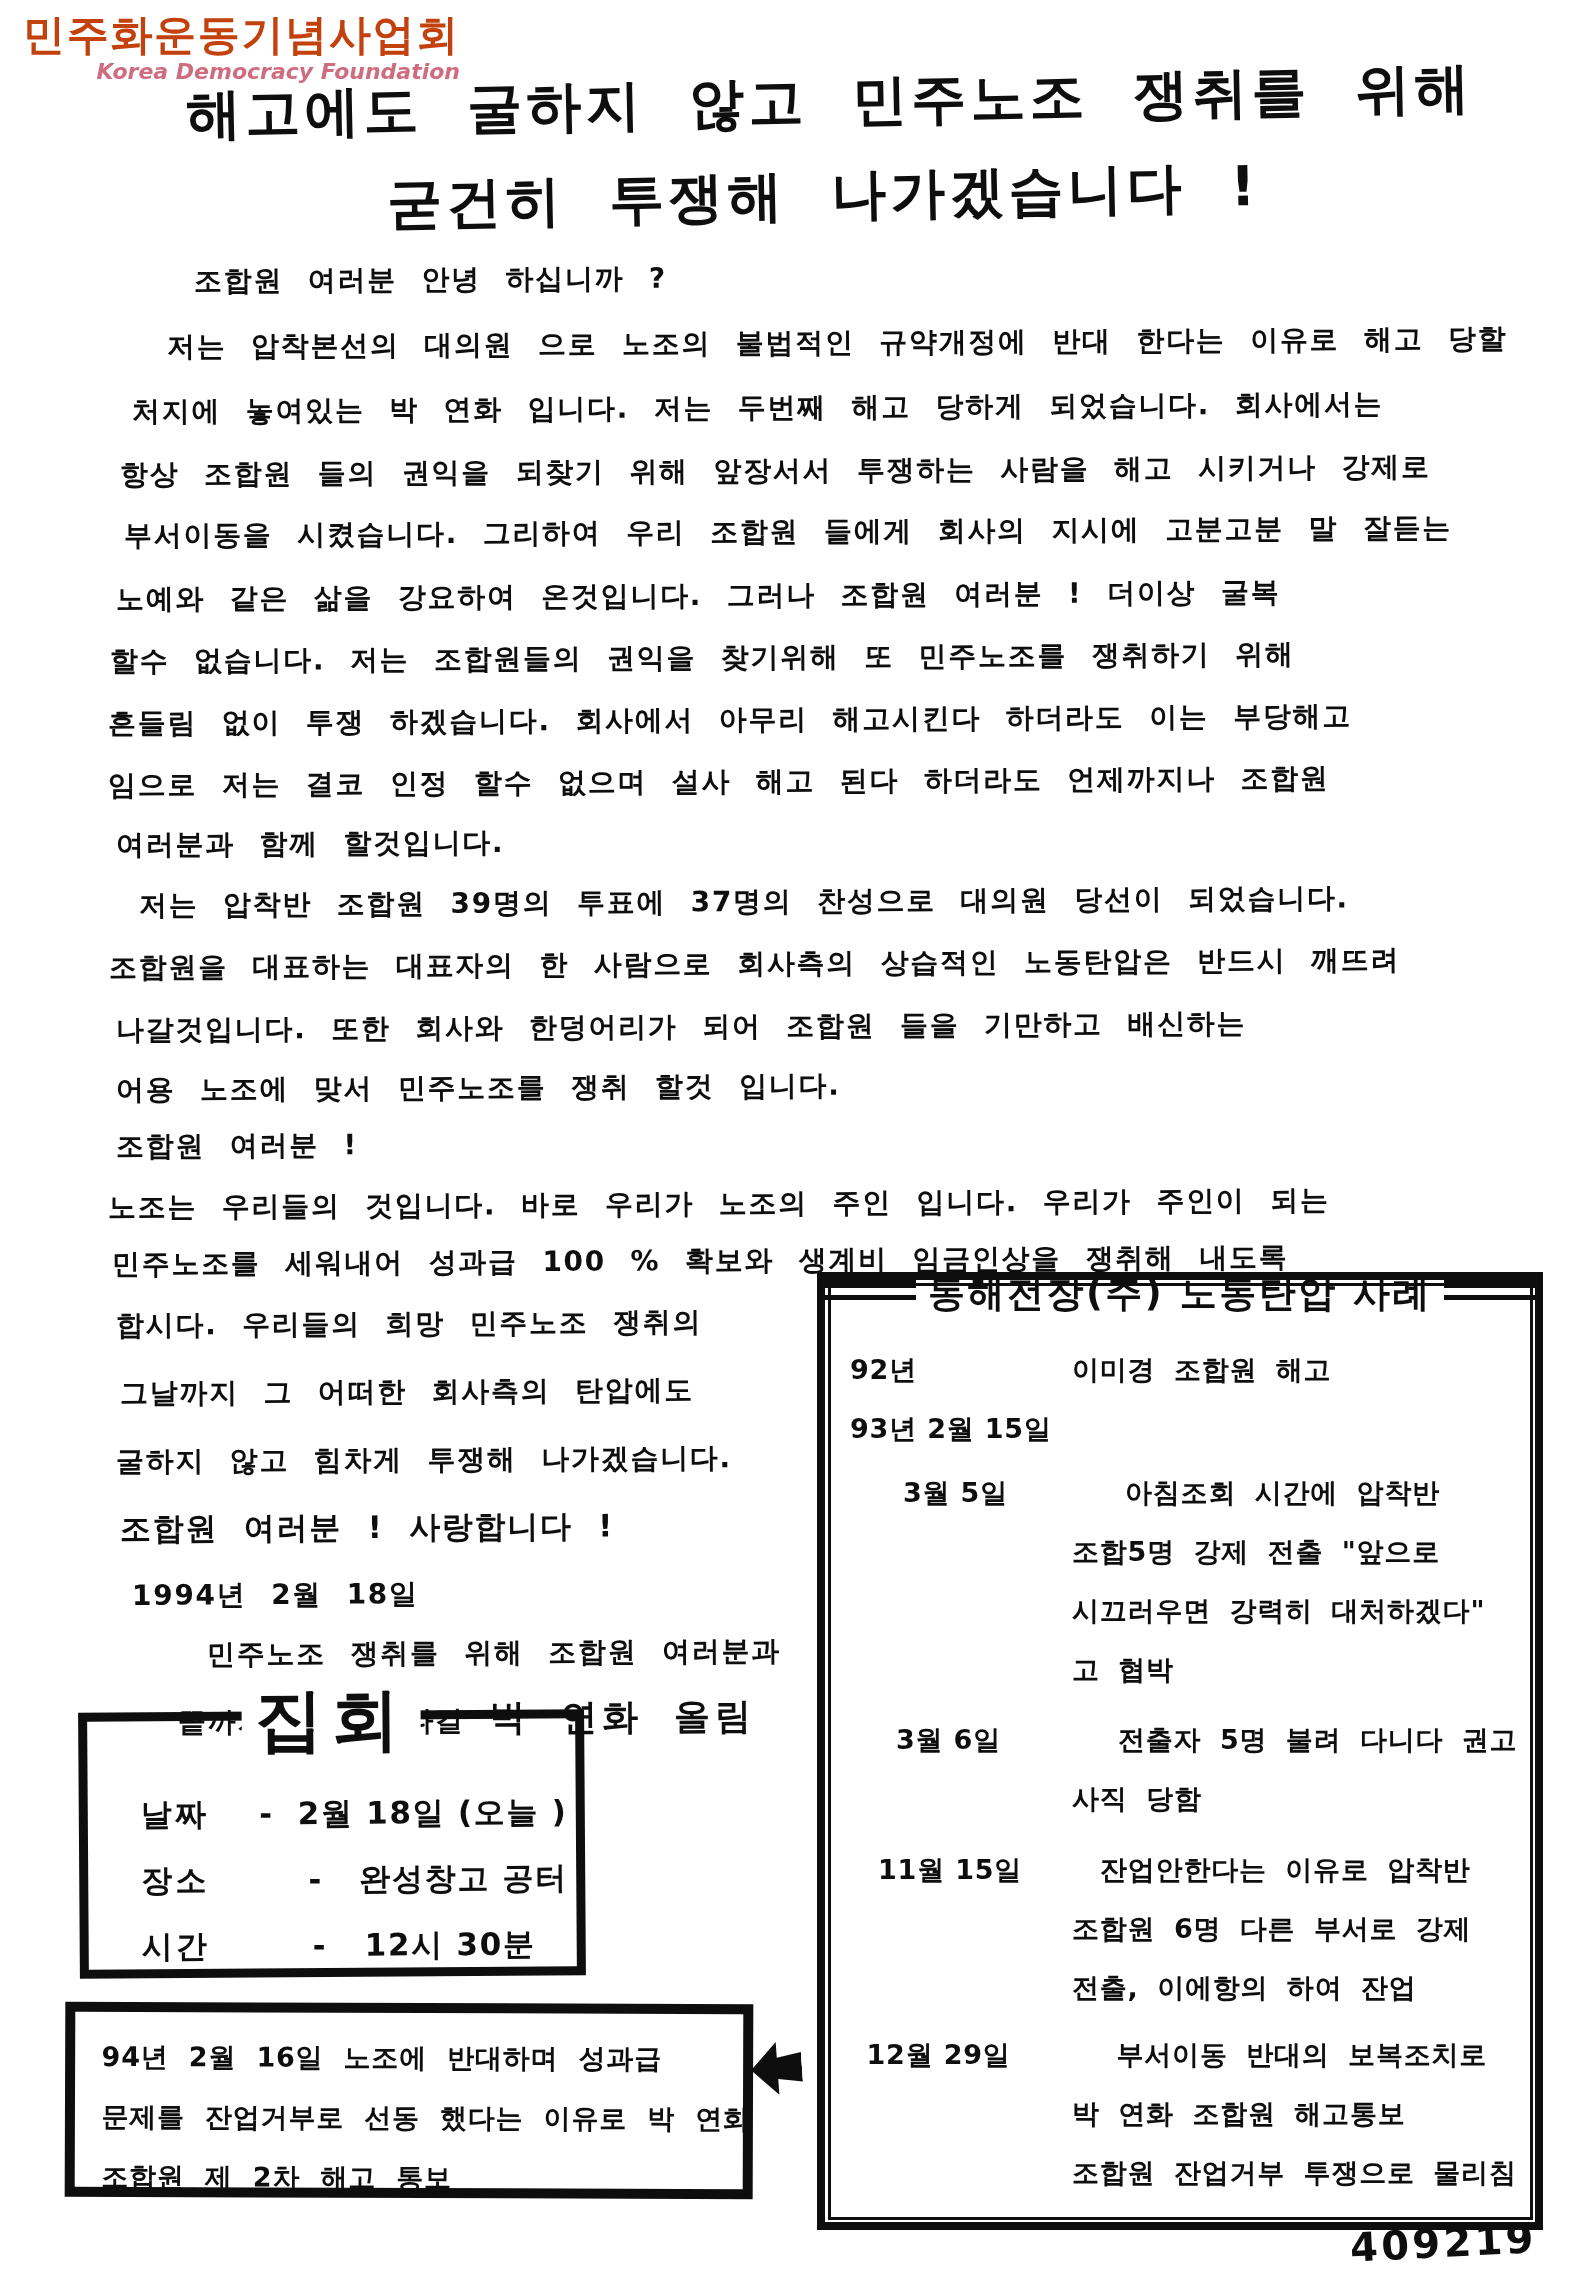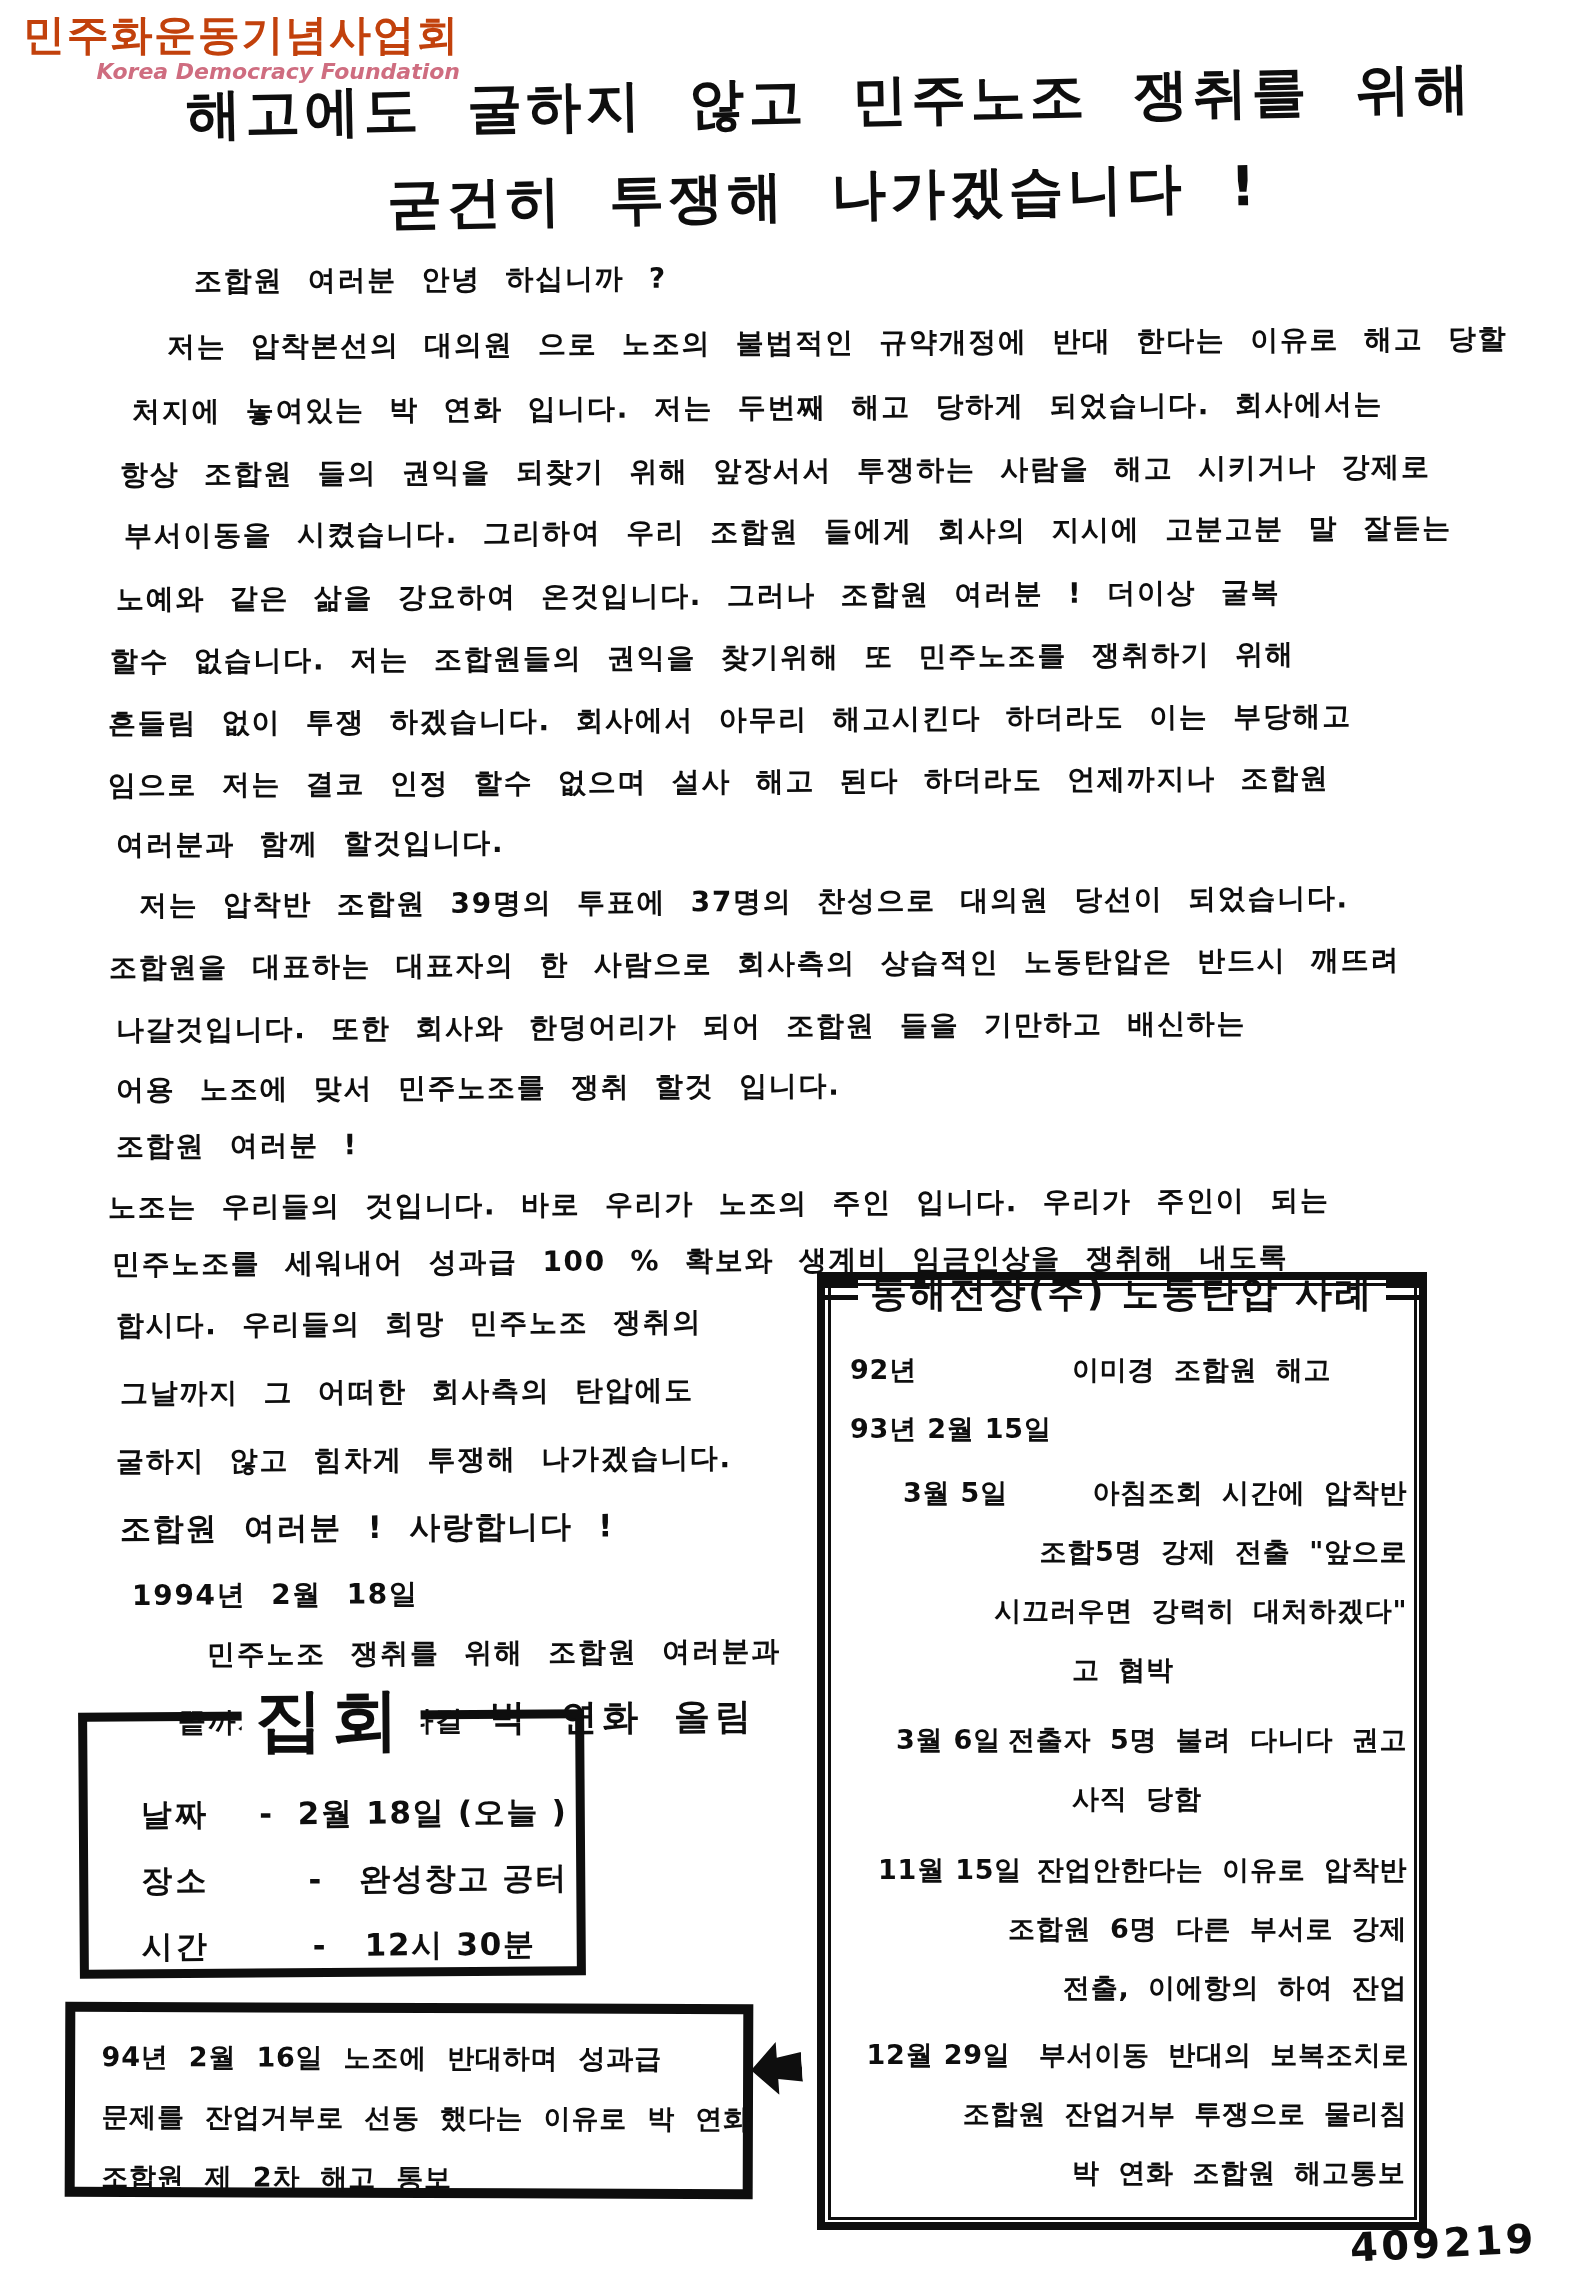--- a/index.html
+++ b/index.html
@@ -31,21 +31,21 @@
   .notice-box{position:absolute;left:65px;top:2003px;width:688px;height:195px;
               border:10.8px solid #0e0e0e;box-sizing:border-box;transform:rotate(0.2deg);
               padding:15px 8.3px 0 26.5px;}
   .notice-line{font-size:27px;font-weight:700;white-space:nowrap;letter-spacing:0.8px;
                word-spacing:10px;line-height:60px;}
   
   .left-arrow{position:absolute;left:751px;top:2042px;width:51px;height:53px;background:#0e0e0e;
               clip-path:polygon(0 50%,52% 0,52% 30%,100% 22%,100% 78%,52% 70%,52% 100%);
               transform:rotate(-4deg);}
   
-  .incident-box{position:absolute;left:817px;top:1272px;width:610px;height:958px;
+  .incident-box{position:absolute;left:817px;top:1272px;width:726px;height:958px;
                 border:8.3px solid #0e0e0e;box-sizing:border-box;background:#fff;}
   .incident-inner{position:absolute;inset:2.5px;border:3.3px solid #0e0e0e;pointer-events:none;}
   .incident-header{display:flex;align-items:flex-start;margin-top:-3.3px;}
   .hbar{flex:1;height:6.6px;border-top:8.3px solid #0e0e0e;border-bottom:5px solid #0e0e0e;margin-top:3.3px;}
   .hbar.left{max-width:124px;}
   .incident-title{padding:0 11.6px;font-size:37px;font-weight:800;white-space:nowrap;
                   letter-spacing:2.5px;transform:translateY(-8.3px);}
   .incident-rows{padding:13.2px 11.6px 0 20px;}
   .incident-row{display:flex;font-size:27px;font-weight:700;line-height:59px;align-items:center;}
   .i-date{width:222px;white-space:nowrap;letter-spacing:0.8px;padding-left:5px;}
@@ -176,25 +176,25 @@
       <div class="incident-row">
         <span class="i-date"></span>
         <span class="i-text">전출, 이에항의 하여 잔업</span>
       </div>
       <div class="incident-row" style="margin-top:8.3px;gap:28px;">
         <span class="i-date" style="padding-left:21.5px;">12월 29일</span>
         <span class="i-text">부서이동 반대의 보복조치로</span>
       </div>
       <div class="incident-row">
         <span class="i-date"></span>
+        <span class="i-text">박 연화 조합원 해고통보</span>
+      </div>
+      <div class="incident-row">
+        <span class="i-date"></span>
         <span class="i-text">조합원 잔업거부 투쟁으로 물리침</span>
       </div>
-      <div class="incident-row">
-        <span class="i-date"></span>
-        <span class="i-text">박 연화 조합원 해고통보</span>
-      </div>
     </div>
   </div>
 
   <div class="footer-number">409219</div>
 
 </div>
 
 
 </body></html>

